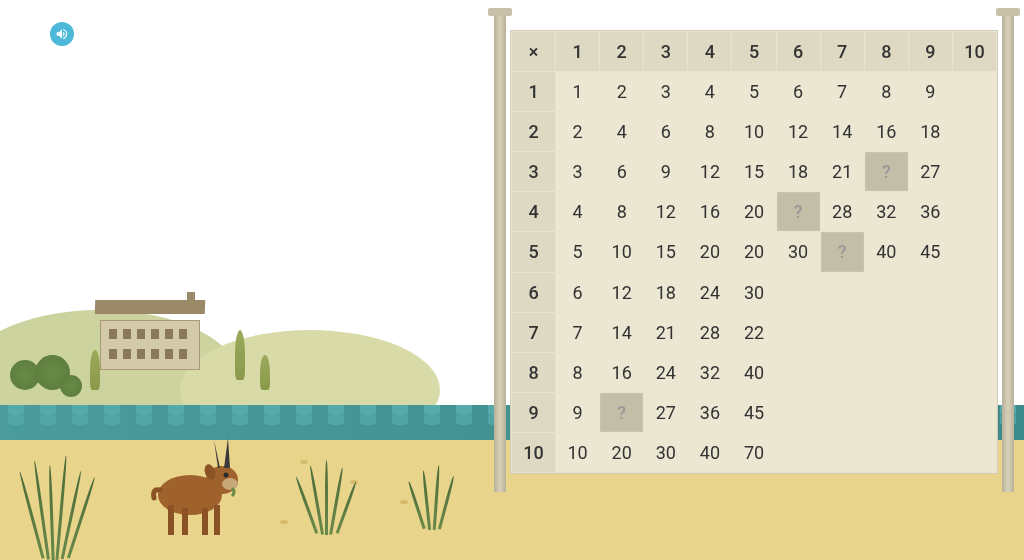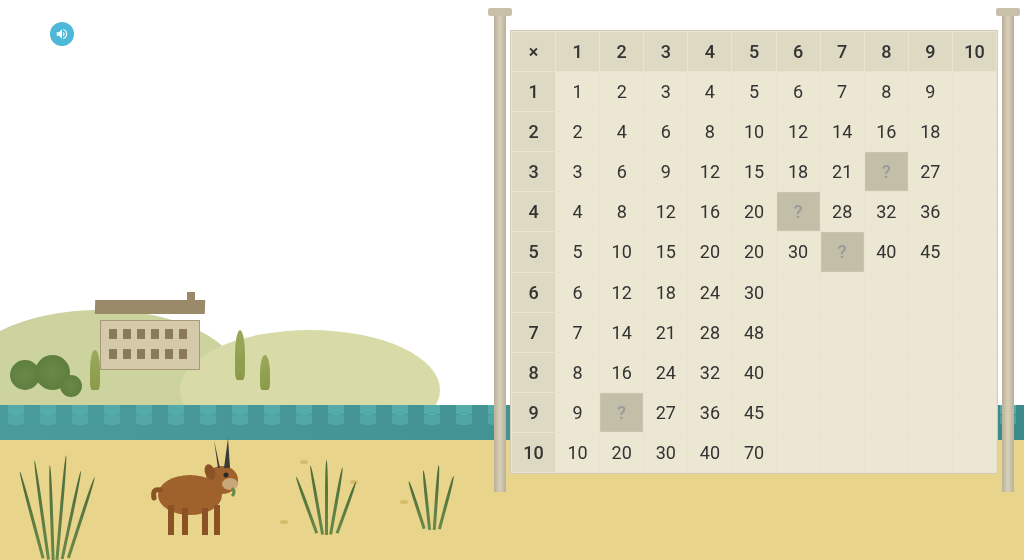--- a/index.html
+++ b/index.html
@@ -213,21 +213,21 @@
       <div class="cell "></div>
       <div class="cell "></div>
       <div class="cell "></div>
       <div class="cell "></div>
       <div class="cell "></div>
       <div class="cell hdr">7</div>
       <div class="cell ">7</div>
       <div class="cell ">14</div>
       <div class="cell ">21</div>
       <div class="cell ">28</div>
-      <div class="cell ">48</div>
+      <div class="cell ">22</div>
       <div class="cell "></div>
       <div class="cell "></div>
       <div class="cell "></div>
       <div class="cell "></div>
       <div class="cell "></div>
       <div class="cell hdr">8</div>
       <div class="cell ">8</div>
       <div class="cell ">16</div>
       <div class="cell ">24</div>
       <div class="cell ">32</div>

